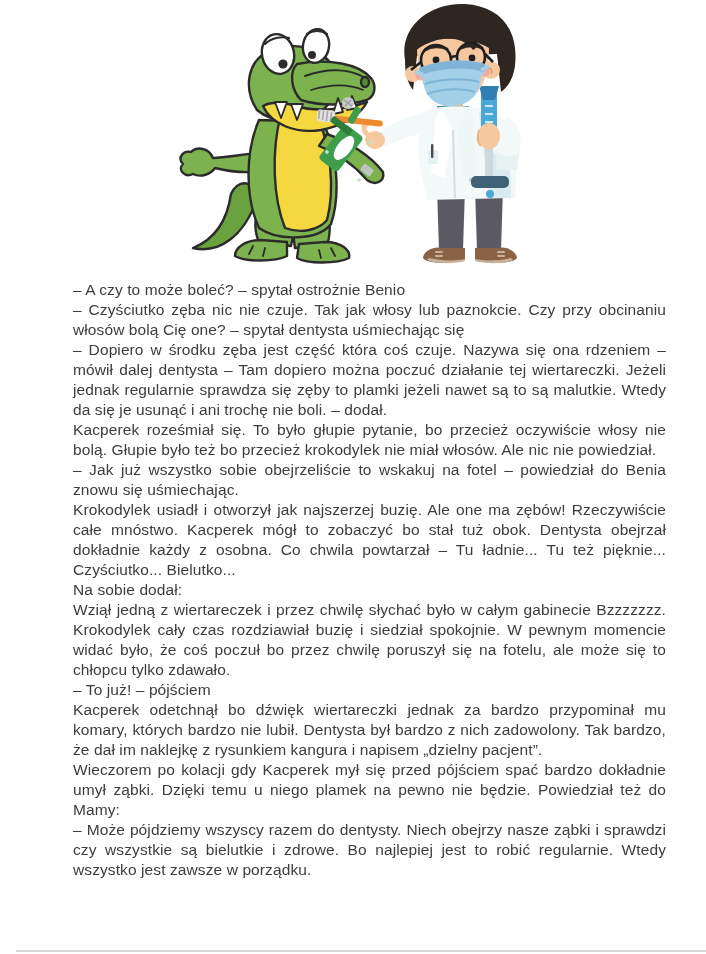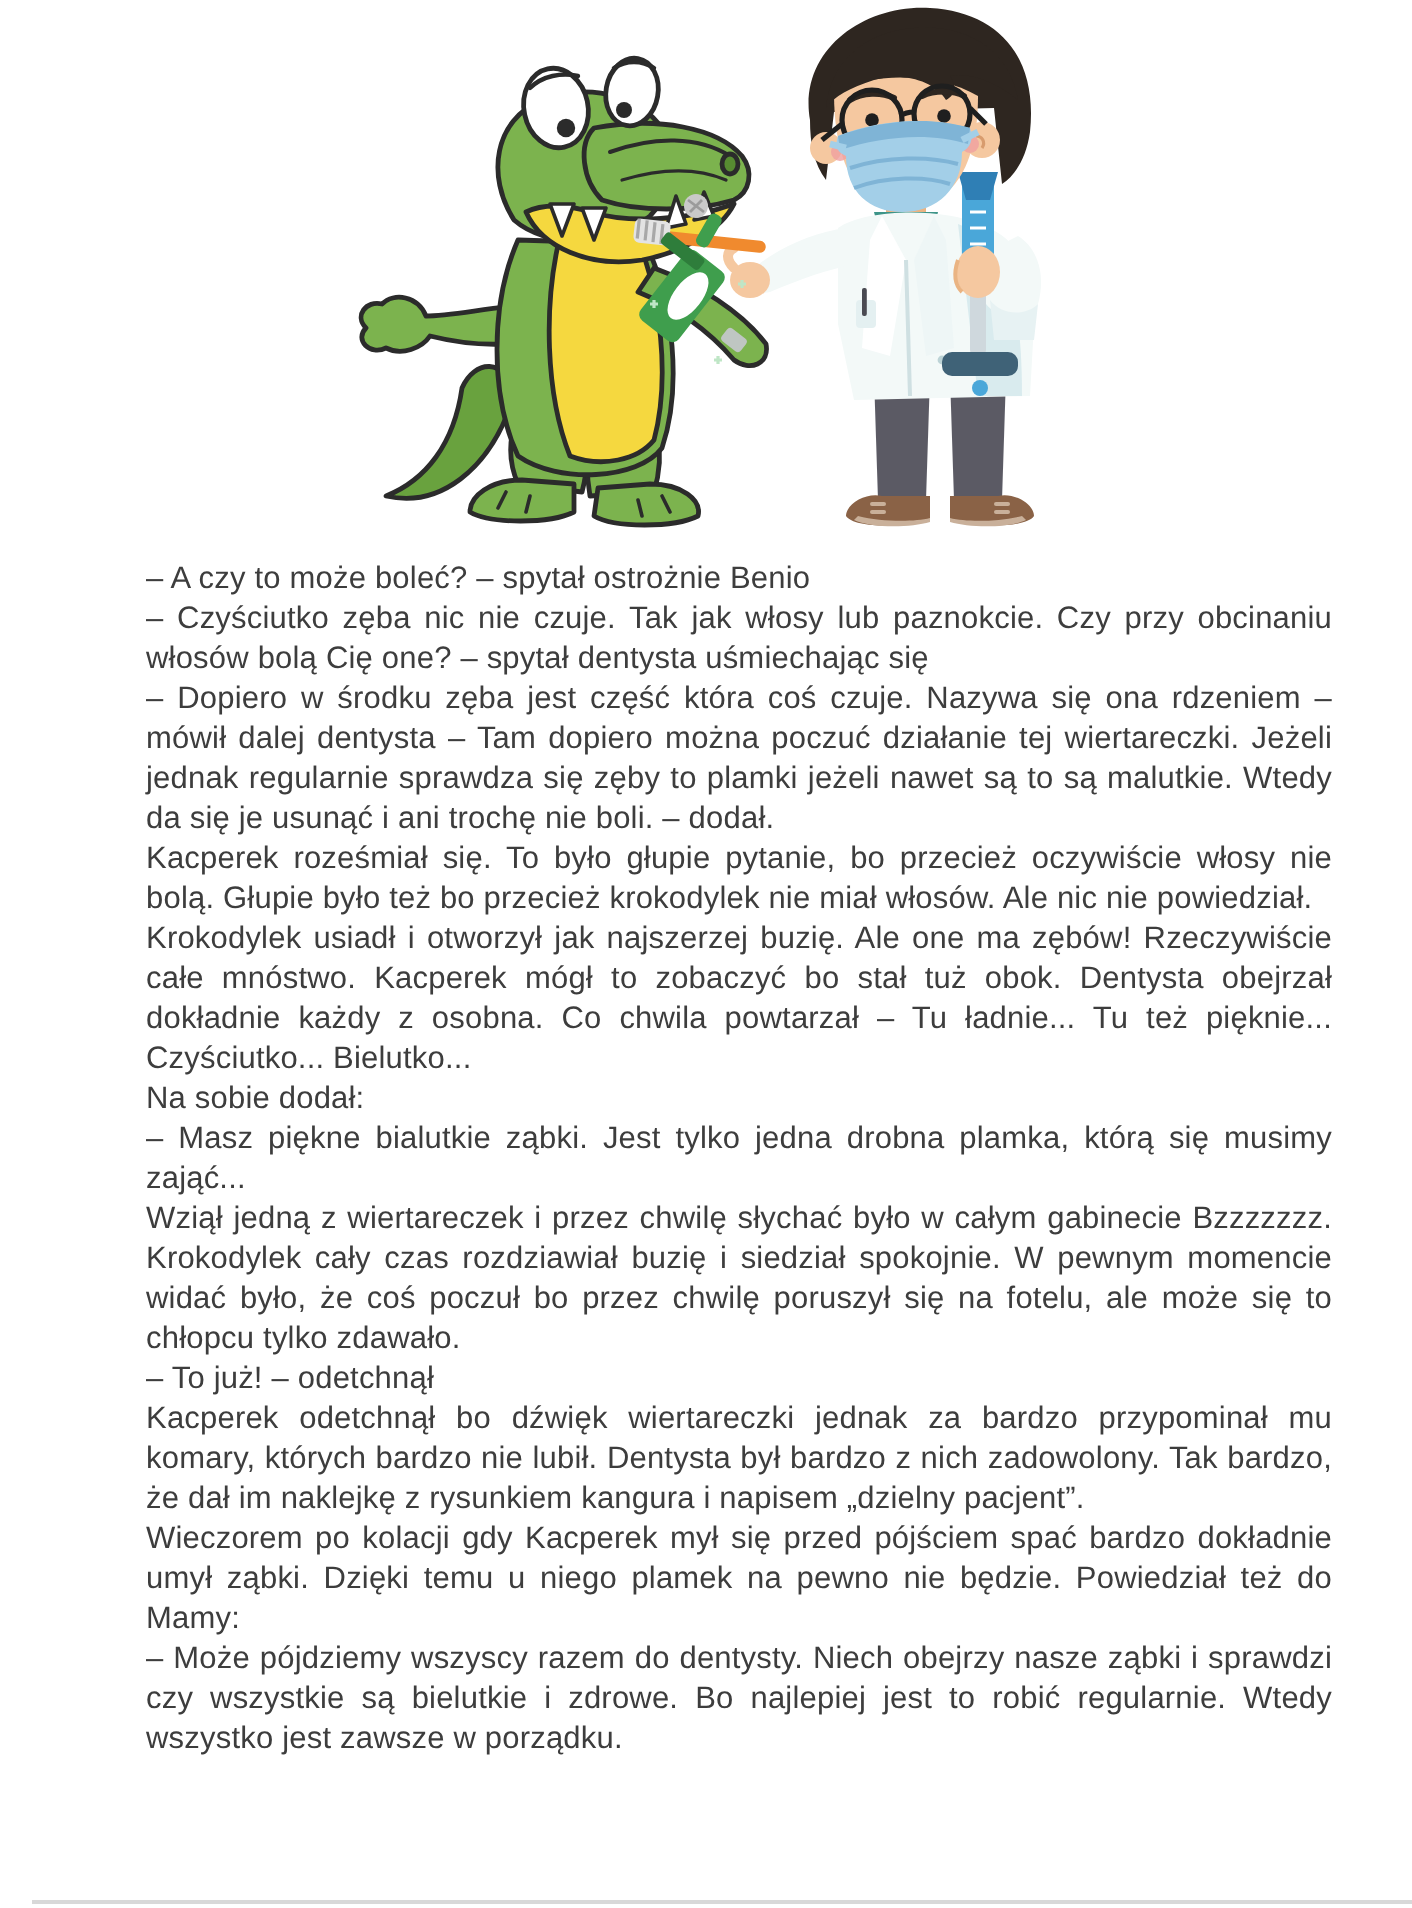--- a/index.html
+++ b/index.html
@@ -226,25 +226,25 @@
         </g>
       </g>
     </svg>
   </div>
 
   <div class="story">
     <p>– A czy to może boleć? – spytał ostrożnie Benio</p>
     <p>– Czyściutko zęba nic nie czuje. Tak jak włosy lub paznokcie. Czy przy obcinaniu włosów bolą Cię one? – spytał dentysta uśmiechając się</p>
     <p>– Dopiero w środku zęba jest część która coś czuje. Nazywa się ona rdzeniem – mówił dalej dentysta – Tam dopiero można poczuć działanie tej wiertareczki. Jeżeli jednak regularnie sprawdza się zęby to plamki jeżeli nawet są to są malutkie. Wtedy da się je usunąć i ani trochę nie boli. – dodał.</p>
     <p>Kacperek roześmiał się. To było głupie pytanie, bo przecież oczywiście włosy nie bolą. Głupie było też bo przecież krokodylek nie miał włosów. Ale nic nie powiedział.</p>
+    <p>– Jak już wszystko sobie obejrzeliście to wskakuj na fotel – powiedział do Benia znowu się uśmiechając.</p>
     <p>Krokodylek usiadł i otworzył jak najszerzej buzię. Ale one ma zębów! Rzeczywiście całe mnóstwo. Kacperek mógł to zobaczyć bo stał tuż obok. Dentysta obejrzał dokładnie każdy z osobna. Co chwila powtarzał – Tu ładnie... Tu też pięknie... Czyściutko... Bielutko...</p>
     <p>Na sobie dodał:</p>
-    <p>– Masz piękne bialutkie ząbki. Jest tylko jedna drobna plamka, którą się musimy zająć...</p>
     <p>Wziął jedną z wiertareczek i przez chwilę słychać było w całym gabinecie Bzzzzzzz. Krokodylek cały czas rozdziawiał buzię i siedział spokojnie. W pewnym momencie widać było, że coś poczuł bo przez chwilę poruszył się na fotelu, ale może się to chłopcu tylko zdawało.</p>
-    <p>– To już! – odetchnął</p>
+    <p>– To już! – pójściem</p>
     <p>Kacperek odetchnął bo dźwięk wiertareczki jednak za bardzo przypominał mu komary, których bardzo nie lubił. Dentysta był bardzo z nich zadowolony. Tak bardzo, że dał im naklejkę z rysunkiem kangura i napisem „dzielny pacjent”.</p>
     <p>Wieczorem po kolacji gdy Kacperek mył się przed pójściem spać bardzo dokładnie umył ząbki. Dzięki temu u niego plamek na pewno nie będzie. Powiedział też do Mamy:</p>
     <p>– Może pójdziemy wszyscy razem do dentysty. Niech obejrzy nasze ząbki i sprawdzi czy wszystkie są bielutkie i zdrowe. Bo najlepiej jest to robić regularnie. Wtedy wszystko jest zawsze w porządku.</p>
 
   </div>
 
   <div class="footer-line"></div>
 </div>
 
 </body></html>

